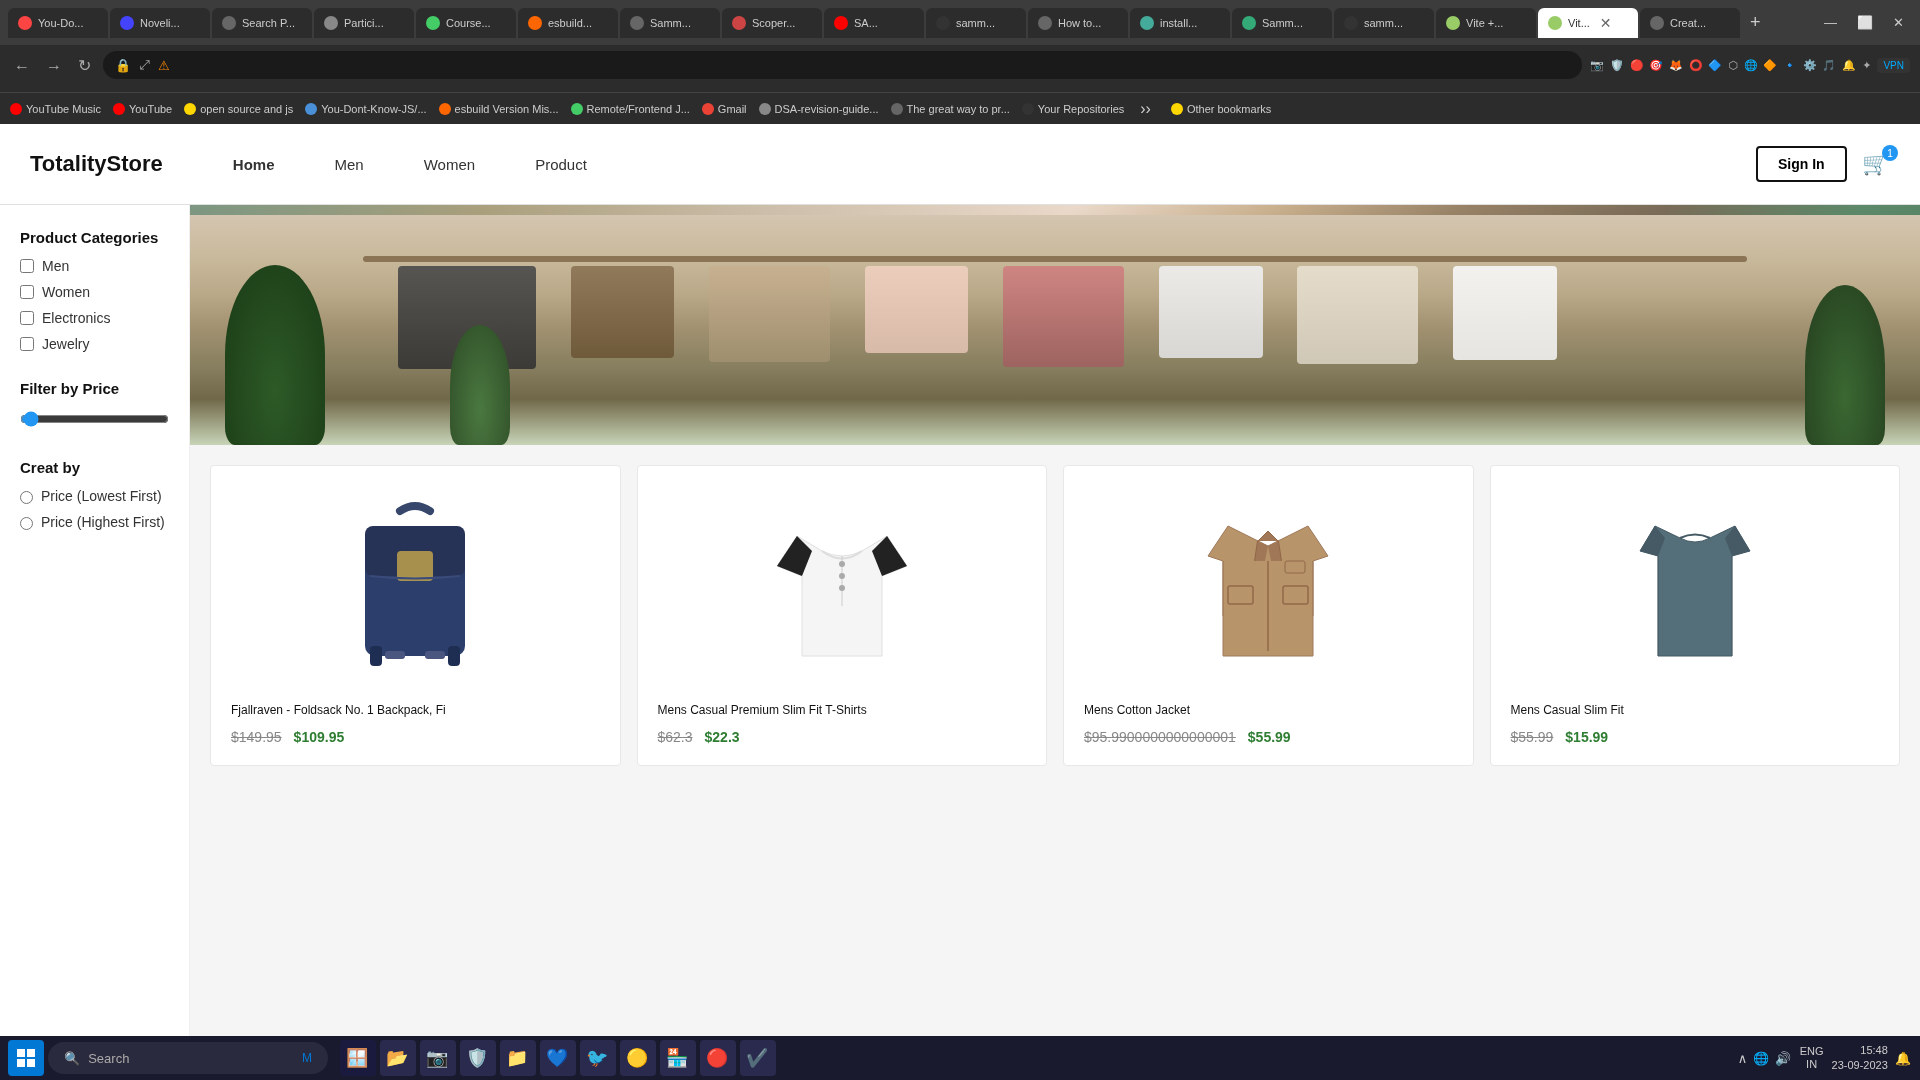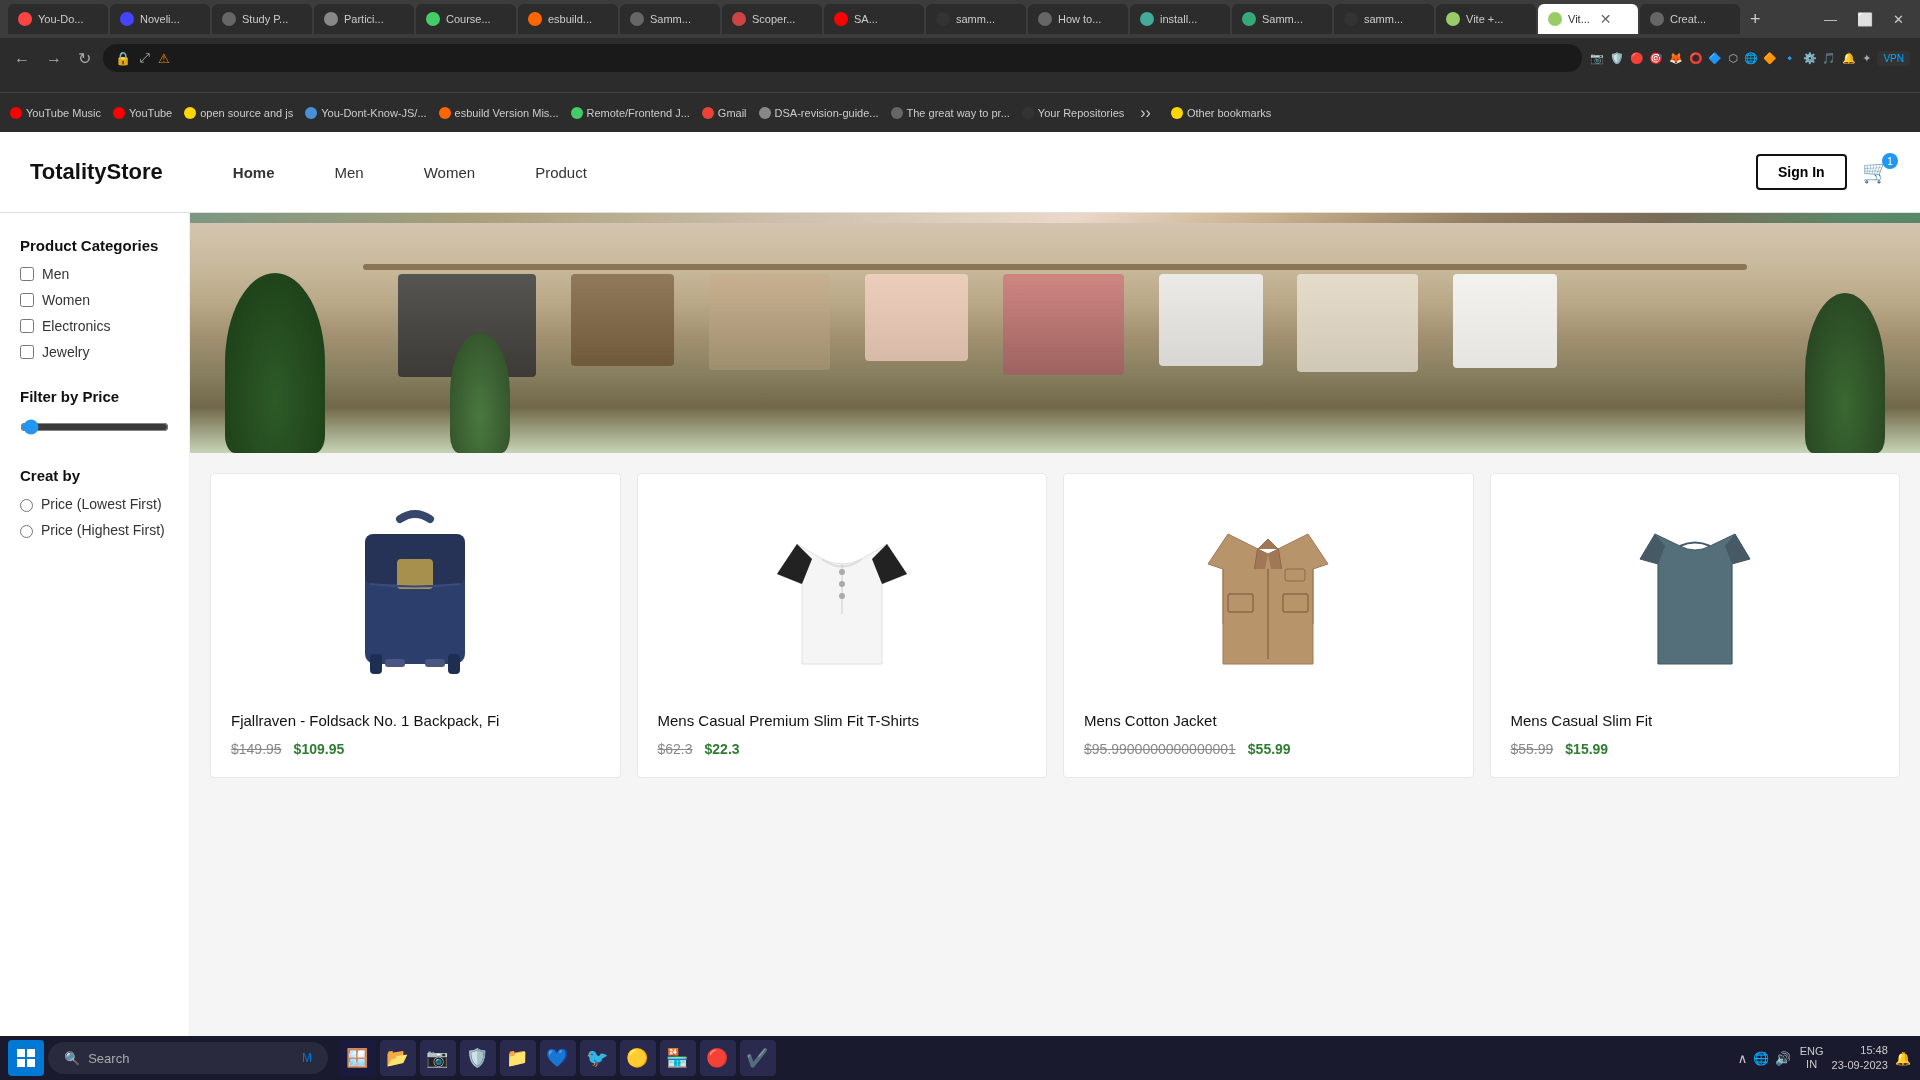--- a/index.html
+++ b/index.html
@@ -8,21 +8,21 @@
     
     .browser-chrome {
       background: #2c2c2c;
       height: 92px;
       width: 100%;
       position: relative;
     }
     .tab-bar {
       display: flex;
       align-items: center;
-      height: 38px;
+      height: 45px;
       background: #3c3c3c;
       padding: 0 8px;
       gap: 2px;
       overflow: hidden;
     }
     .tab {
       display: flex;
       align-items: center;
       gap: 6px;
       background: #2c2c2c;
@@ -63,21 +63,21 @@
       padding: 0 12px;
       height: 28px;
       gap: 8px;
     }
     .address-text { color: #ddd; font-size: 12px; flex: 1; }
     .ext-icons { display: flex; gap: 6px; align-items: center; color: #aaa; font-size: 11px; }
     .vpn-badge { background: #333; color: #0af; font-size: 10px; padding: 2px 6px; border-radius: 4px; }
 
     .bookmarks-bar {
       background: #2c2c2c;
-      height: 40px;
+      height: 32px;
       display: flex;
       align-items: center;
       padding: 0 10px;
       gap: 12px;
       border-top: 1px solid #444;
       overflow: hidden;
     }
     .bookmark { color: #ccc; font-size: 11px; cursor: pointer; white-space: nowrap; display: flex; align-items: center; gap: 4px; }
     .bookmark-dot { width: 12px; height: 12px; border-radius: 50%; flex-shrink: 0; }
 
@@ -241,21 +241,21 @@
     .product-img-area {
       width: 100%;
       height: 200px;
       display: flex;
       align-items: center;
       justify-content: center;
       margin-bottom: 16px;
       overflow: hidden;
     }
     .product-name {
-      font-size: 15px;
+      font-size: 12px;
       color: #111;
       margin-bottom: 10px;
       line-height: 1.4;
     }
     .product-prices { display: flex; align-items: center; gap: 12px; }
     .original-price { font-size: 14px; color: #888; text-decoration: line-through; }
     .sale-price { font-size: 14px; color: #2e7d32; font-weight: 600; }
 
     
     .taskbar {
@@ -301,21 +301,21 @@
     <div class="tab">
       <div class="tab-icon" style="background:#ff4444;"></div>
       <span style="font-size:11px;overflow:hidden;white-space:nowrap;">You-Do...</span>
     </div>
     <div class="tab">
       <div class="tab-icon" style="background:#4444ff;"></div>
       <span style="font-size:11px;">Noveli...</span>
     </div>
     <div class="tab">
       <div class="tab-icon" style="background:#666;"></div>
-      <span style="font-size:11px;">Study P...</span>
+      <span style="font-size:11px;">Search P...</span>
     </div>
     <div class="tab">
       <div class="tab-icon" style="background:#888;"></div>
       <span style="font-size:11px;">Partici...</span>
     </div>
     <div class="tab">
       <div class="tab-icon" style="background:#44cc66;"></div>
       <span style="font-size:11px;">Course...</span>
     </div>
     <div class="tab">

